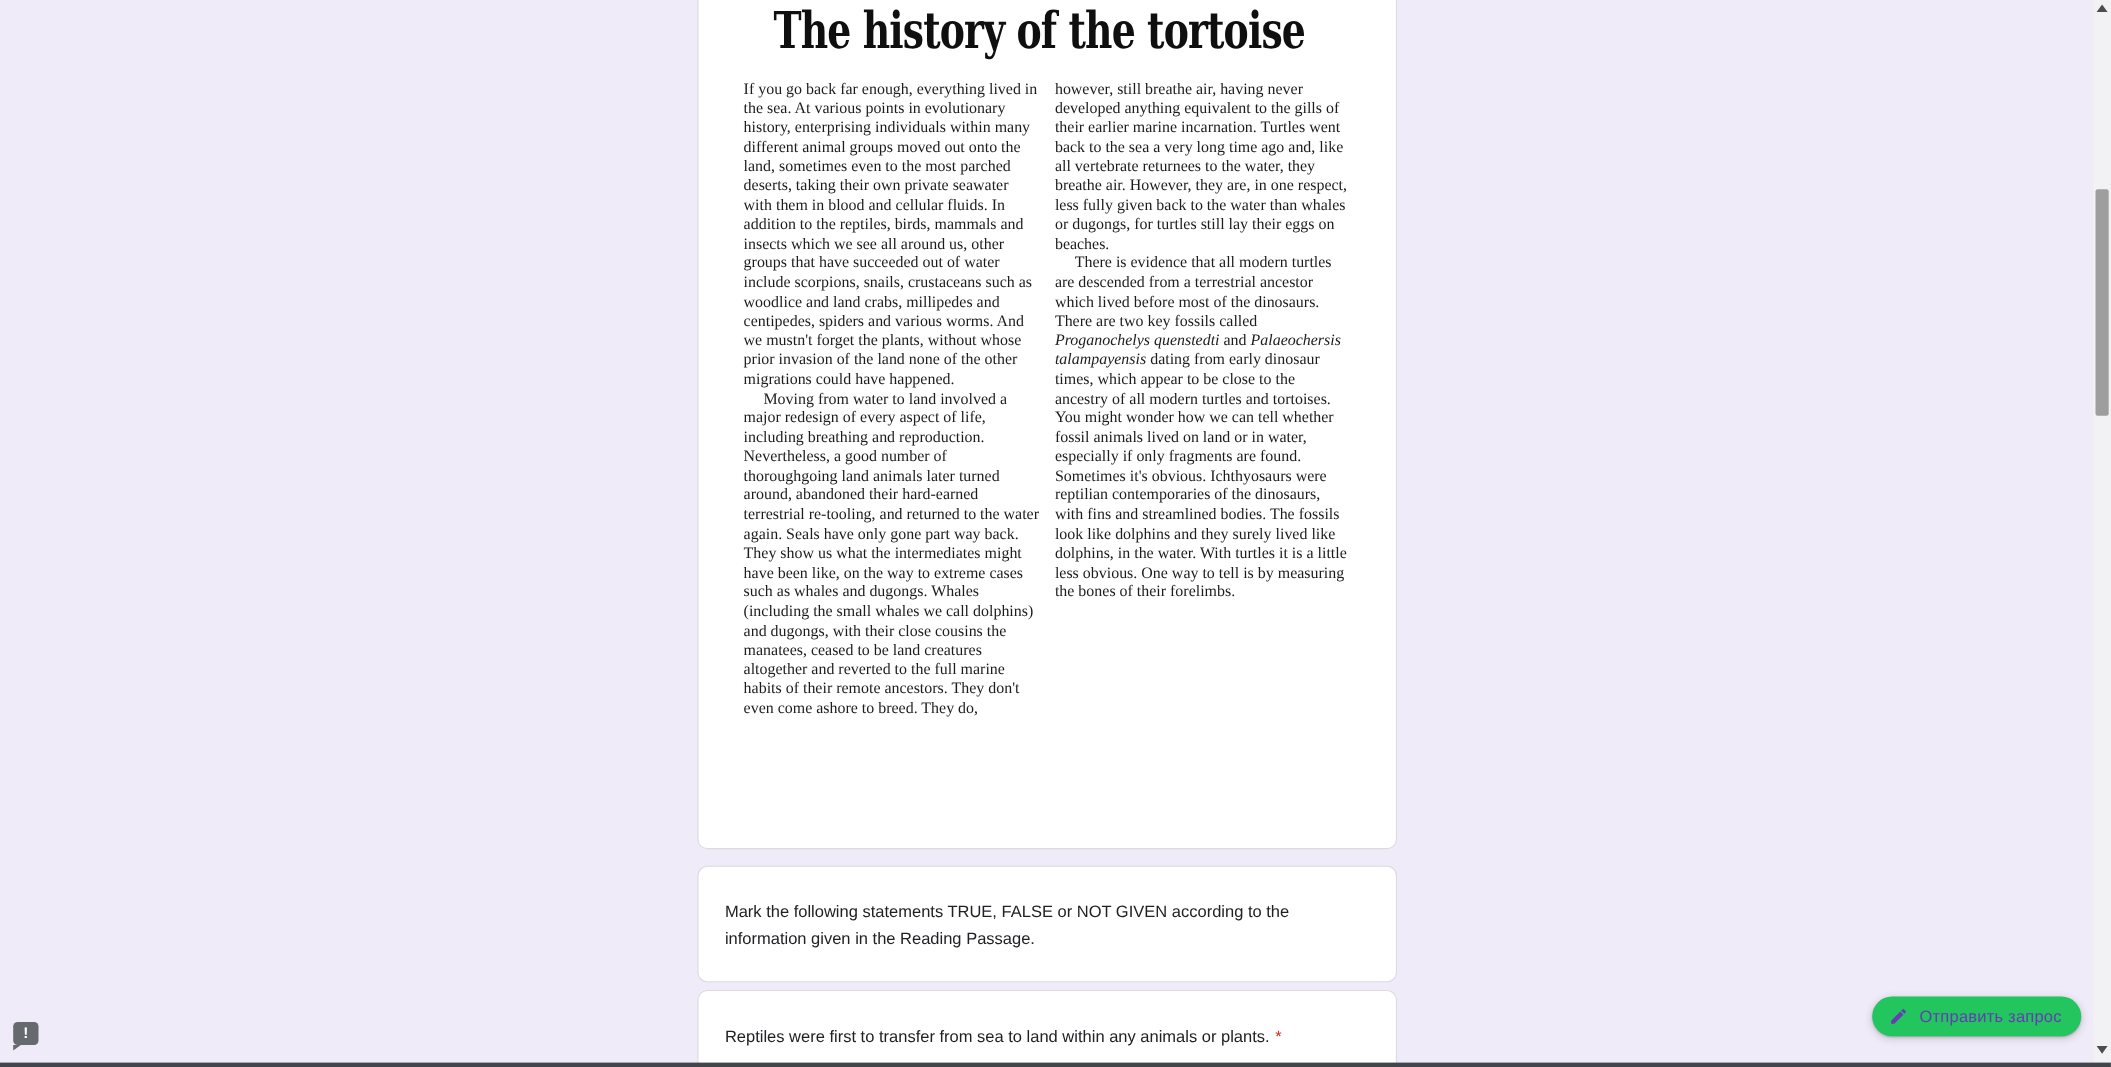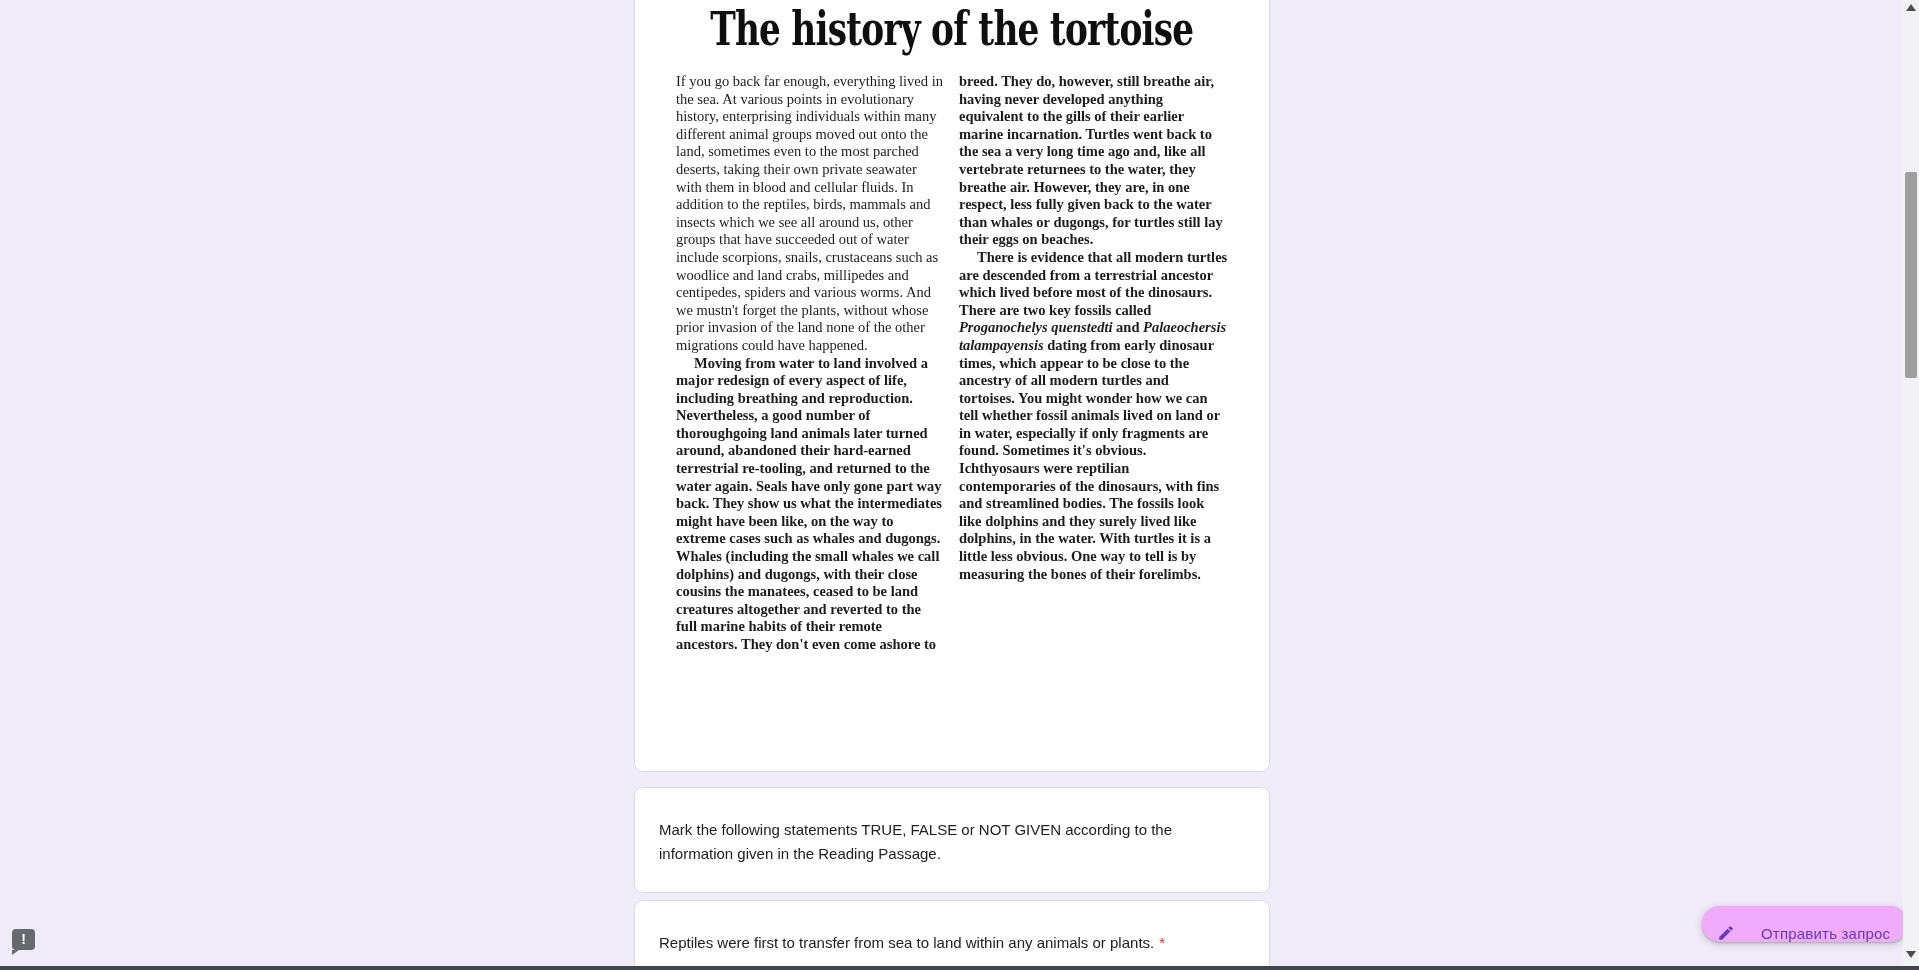--- a/index.html
+++ b/index.html
@@ -23,21 +23,20 @@
   #card-question { top:900px; height:130px; border-bottom-left-radius:0; border-bottom-right-radius:0; }
 
   .description {
     margin:56px 24px 0 24px;
     font-size:15px;
     line-height:24px;
     color:#3c4043;
   }
   .passage-image { margin-top:34px; }
   .passage-title {
-    text-align:center;
     height:48px;
   }
   .passage-title span {
     display:inline-block;
     font-family:"DejaVu Serif", serif;
     font-weight:700;
     font-size:44px;
     line-height:48px;
     letter-spacing:-1px;
     color:#0f0f0f;
@@ -52,21 +51,21 @@
     column-count:2;
     column-gap:14px;
     column-fill:auto;
     font-family:"Liberation Serif", serif;
     font-size:14.5px;
     line-height:17.6px;
     color:#1c1c1c;
     overflow:hidden;
   }
   .passage p { margin:0; }
-  .passage p + p { text-indent:18px;font-weight:bold; }
+  .passage p + p { text-indent:18px; }
 
   .instruction-text {
     padding:30px 24px;
     font-size:15px;
     line-height:24px;
     color:#202124;
   }
   .question-text {
     padding:30px 24px;
     font-size:15px;
@@ -75,24 +74,24 @@
   }
   .required-asterisk { color:#d93025; padding-left:5px; }
 
   
   .send-request-btn {
     position:absolute;
     left:1702px;
     top:906px;
     height:36px;
     display:flex;
-    align-items:flex-end;
-    gap:26px;
+    align-items:center;
+    gap:10px;
     padding:0 18px 0 15px;
-    background:#f0abfc;
+    background:#22c55e;
     border:none;
     border-radius:18px;
     box-shadow:0 1px 2px rgba(60,64,67,.3), 0 2px 6px 2px rgba(60,64,67,.15);
     cursor:pointer;
     font-family:"Liberation Sans", sans-serif;
   }
   .send-request-btn .label {
     font-size:15px;
     font-weight:500;
     color:#673ab7;

